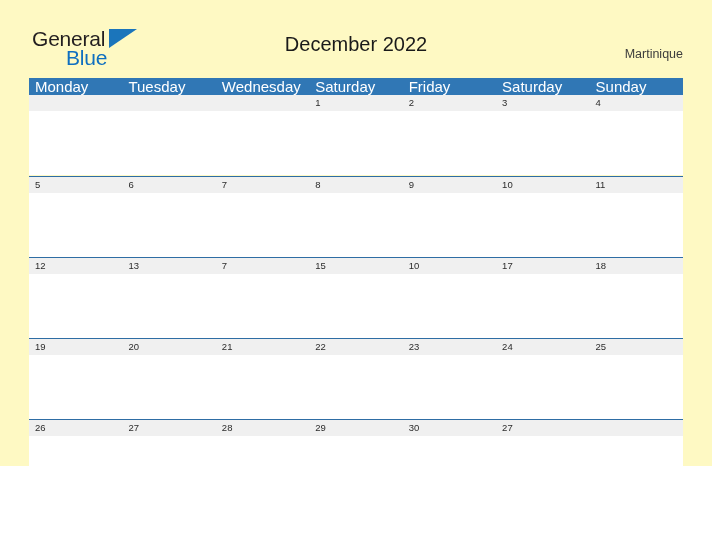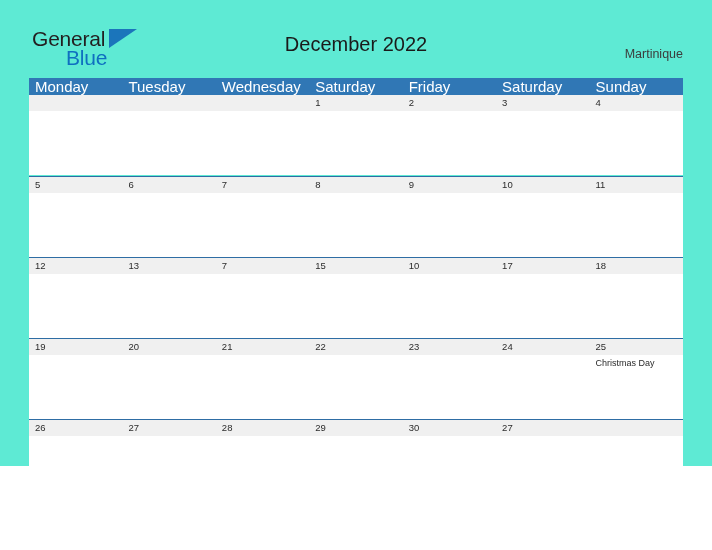--- a/index.html
+++ b/index.html
@@ -10,21 +10,21 @@
     width: 712px;
     height: 550px;
     background: #ffffff;
     font-family: "Liberation Sans", sans-serif;
     overflow: hidden;
   }
   .page {
     position: relative;
     width: 712px;
     height: 466px;
-    background: #5eead4;
+    background: #fef9c3;
   }
 
   
   .top-bar {
     position: absolute;
     left: 0;
     top: 0;
     width: 712px;
     height: 78px;
   }
@@ -258,23 +258,20 @@
         <div class="date-cell">24</div>
         <div class="date-cell">25</div>
       </div>
       <div class="event-band">
         <div class="event-cell"></div>
         <div class="event-cell"></div>
         <div class="event-cell"></div>
         <div class="event-cell"></div>
         <div class="event-cell"></div>
         <div class="event-cell"></div>
-        <div class="event-cell">
-            <span class="event-item">Christmas Day</span>
-          </div>
       </div>
     </div>
 
     <div class="week-row">
       <div class="date-band">
         <div class="date-cell">26</div>
         <div class="date-cell">27</div>
         <div class="date-cell">28</div>
         <div class="date-cell">29</div>
         <div class="date-cell">30</div>

